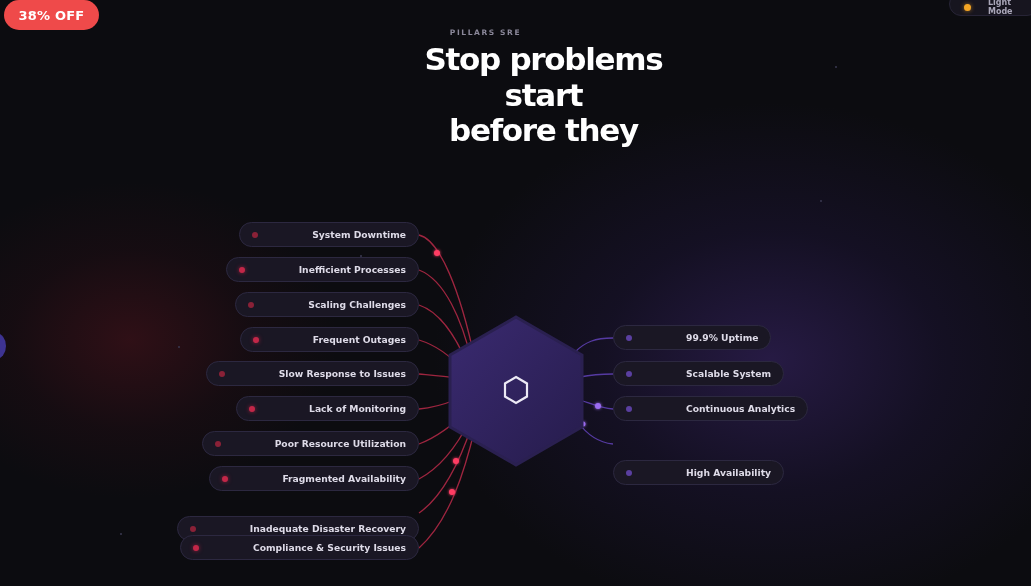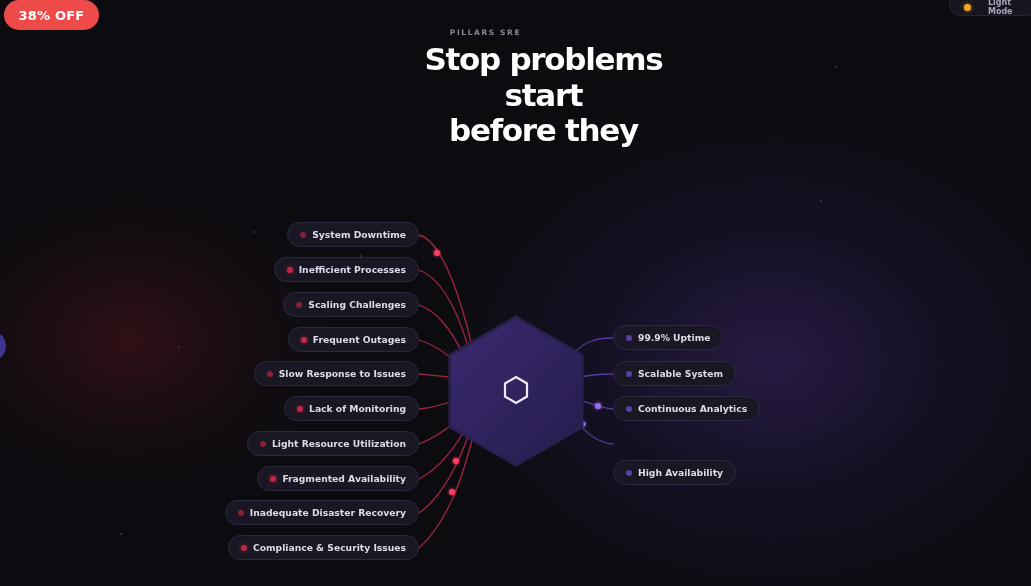--- a/index.html
+++ b/index.html
@@ -48,21 +48,21 @@
   }
   .side-tab {
     position:absolute; left:-14px; top:333px; width:20px; height:26px;
     border-radius:50%; background:#3d3391;
   }
   svg.lines { position:absolute; left:0; top:0; }
   .pill {
     position:absolute; height:25px; box-sizing:border-box;
     background:#1a1724; border:1px solid #2c2840; border-radius:13px;
     display:flex; align-items:center; padding:0 12px 0 12px;
-    font-size:9.2px; font-weight:bold; color:#dedbe8; white-space:nowrap;
+    font-size:9.2px; font-weight:bold; color:#dedbe8; white-space:nowrap;gap:48px;
   }
   .pill .dot { width:6px; height:6px; border-radius:50%; margin-right:6px; flex:none; }
   .pill.left .dot { background:#8a2137; }
   .pill.left .dot.bright { background:#c22748; box-shadow:0 0 4px rgba(230,40,80,0.6); }
   .pill.right .dot { background:#5a3fa0; }
   .hex-wrap { position:absolute; left:448px; top:315px; width:136px; height:152px; }
   .star { position:absolute; width:2px; height:2px; border-radius:50%; background:#3a3850; }
 </style>
 </head>
 <body>
@@ -164,27 +164,27 @@
 <div class="pill left" style="right:612px; top:361px;">
   <span class="dot"></span>
   <span>Slow Response to Issues</span>
 </div>
 <div class="pill left" style="right:612px; top:396px;">
   <span class="dot bright"></span>
   <span>Lack of Monitoring</span>
 </div>
 <div class="pill left" style="right:612px; top:431px;">
   <span class="dot"></span>
-  <span>Light Resource Utilization</span>
+  <span>Poor Resource Utilization</span>
 </div>
 <div class="pill left" style="right:612px; top:466px;">
   <span class="dot bright"></span>
   <span>Fragmented Availability</span>
 </div>
-<div class="pill left" style="right:612px; top:500px;">
+<div class="pill left" style="right:612px; top:516px;">
   <span class="dot"></span>
   <span>Inadequate Disaster Recovery</span>
 </div>
 <div class="pill left" style="right:612px; top:535px;">
   <span class="dot bright"></span>
   <span>Compliance &amp; Security Issues</span>
 </div>
 
 <div class="pill right" style="left:613px; top:325px;">
   <span class="dot"></span>

